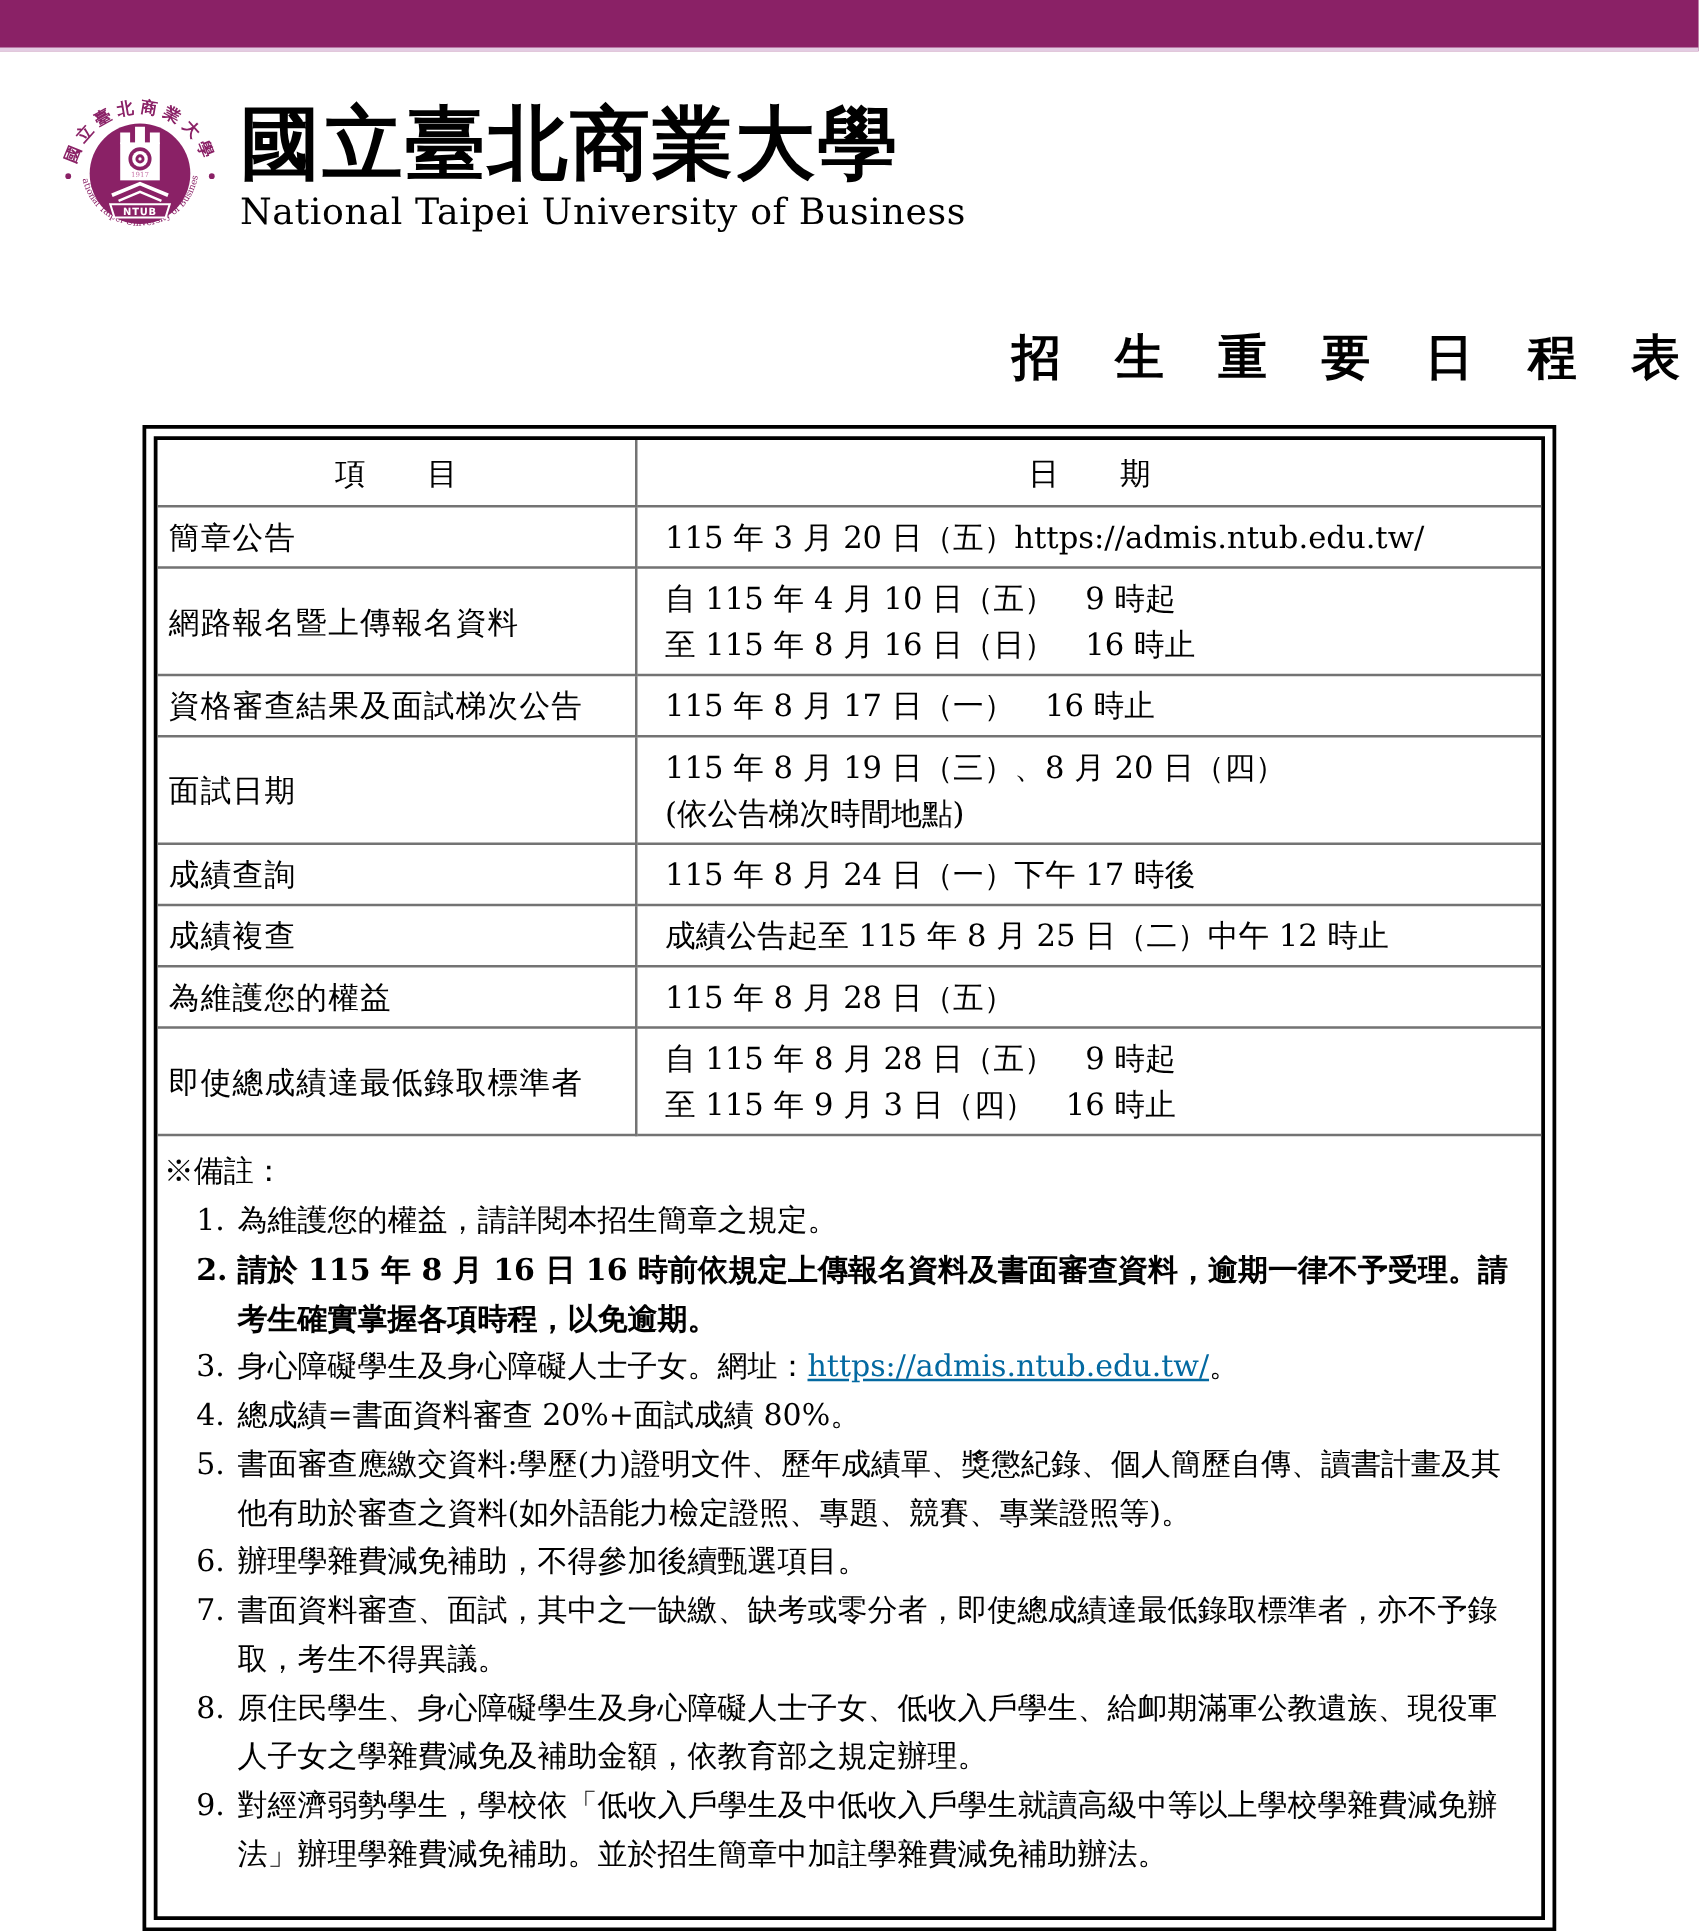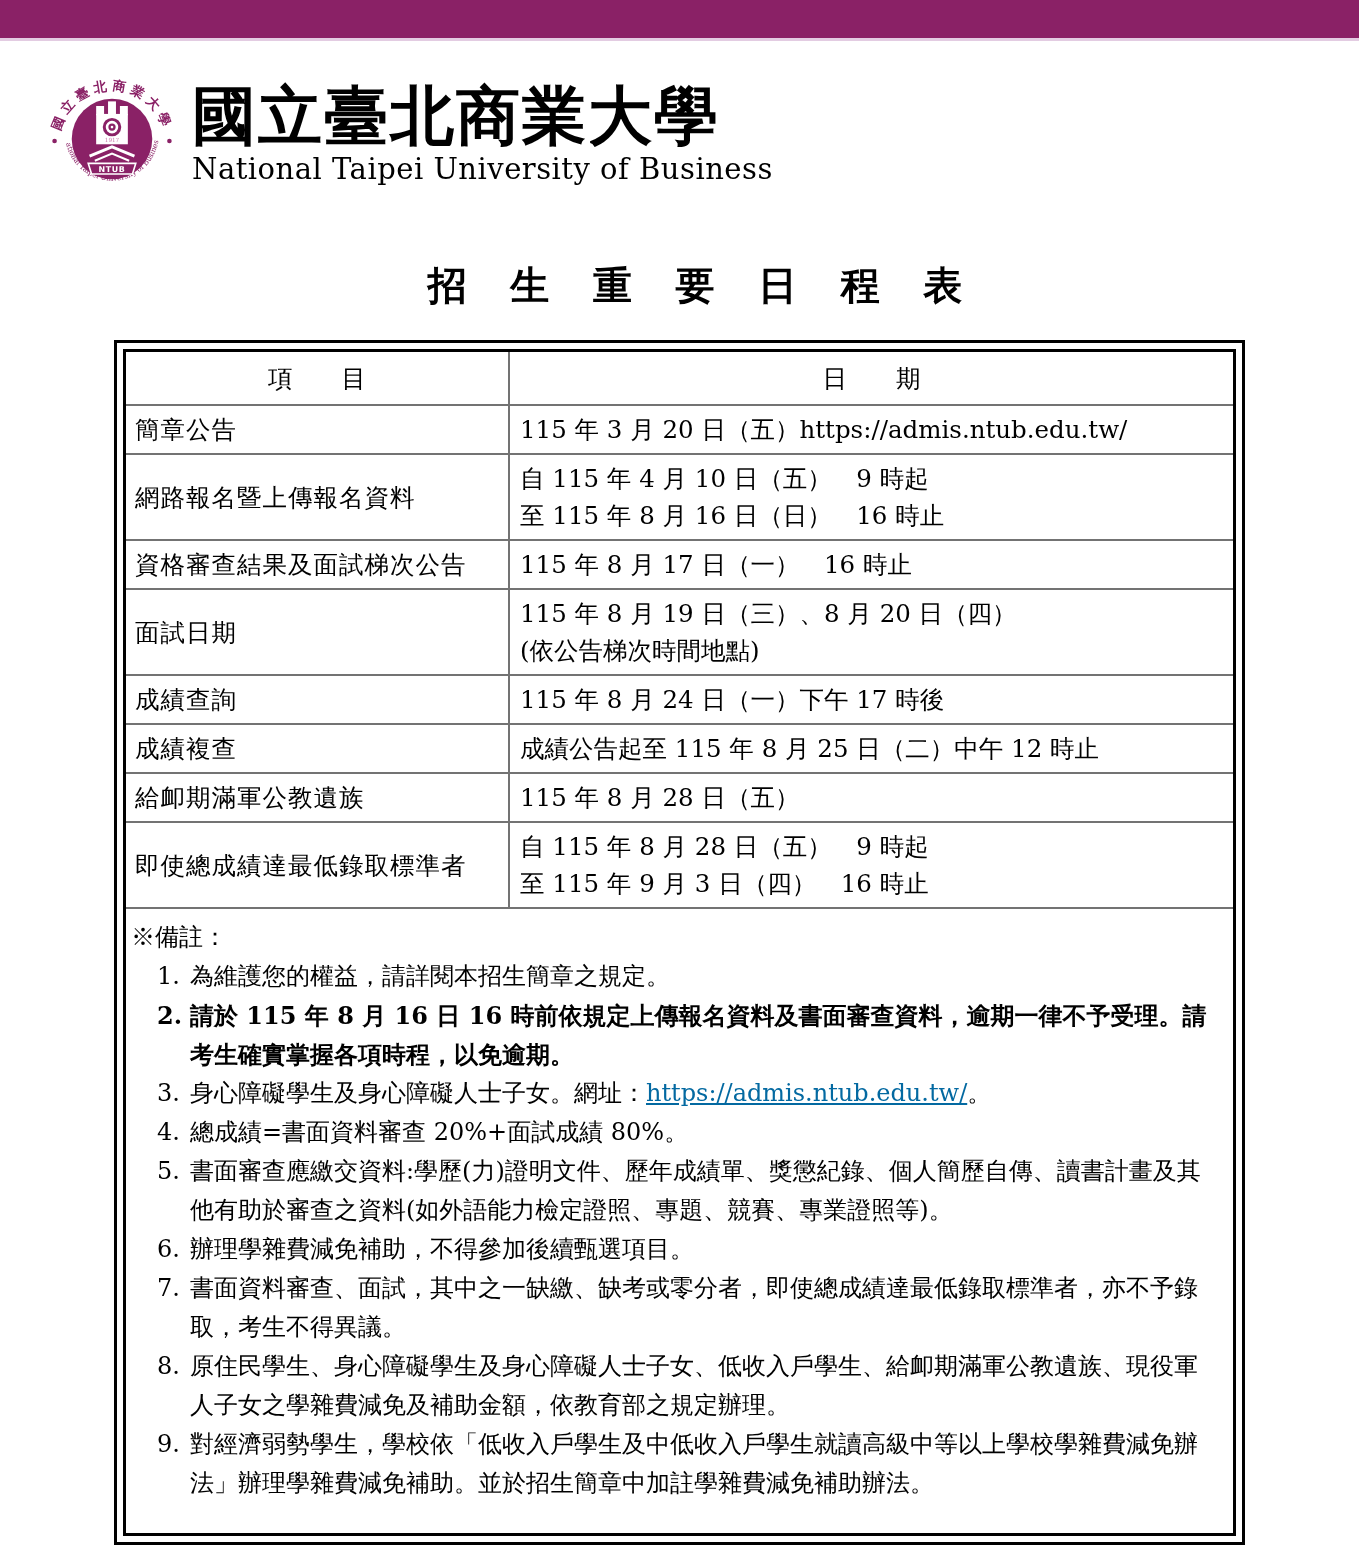--- a/index.html
+++ b/index.html
@@ -28,21 +28,21 @@
     font-weight: bold;
     line-height: 1.08;
     letter-spacing: 2px;
   }
   .name-en {
     font-size: 29px;
     letter-spacing: 0.5px;
     margin-top: 2px;
   }
   .title {
-    text-align: center;
+    text-align: right;
     font-size: 39px;
     font-weight: bold;
     letter-spacing: 15px;
     text-indent: 15px;
     margin: 54px 0 27px 0;
     padding-left: 31px;
   }
   .outer-frame {
     width: 1131px;
     margin: 0 auto 46px auto;
@@ -68,21 +68,21 @@
   .schedule th {
     font-weight: normal;
     height: 50px;
     text-align: center;
   }
   .schedule td.c-item {
     width: 367px;
     padding: 5px 6px 5px 9px;
     letter-spacing: 1px;
   }
-  .schedule td.c-date { padding: 5px 6px 5px 10px; }
+  .schedule td.c-date { padding: 5px 6px 5px 22px; }
   .date-line { line-height: 37px; }
 
   .notes {
     padding: 8px 16px 30px 5px;
     font-size: 24px;
   }
   .notes-heading { line-height: 40px; }
   .note { display: flex; line-height: 39px; }
   .note.bold { font-weight: bold; }
   .note-num { flex: 0 0 33px; margin-left: 26px; }
@@ -183,21 +183,21 @@
                 <div class="date-line">115 年 8 月 24 日（一）下午 17 時後</div>
               </td>
             </tr>
             <tr>
               <td class="c-item">成績複查</td>
               <td class="c-date">
                 <div class="date-line">成績公告起至 115 年 8 月 25 日（二）中午 12 時止</div>
               </td>
             </tr>
             <tr>
-              <td class="c-item">給卹期滿軍公教遺族</td>
+              <td class="c-item">為維護您的權益</td>
               <td class="c-date">
                 <div class="date-line">115 年 8 月 28 日（五）</div>
               </td>
             </tr>
             <tr>
               <td class="c-item">即使總成績達最低錄取標準者</td>
               <td class="c-date">
                 <div class="date-line">自 115 年 8 月 28 日（五）　9 時起</div>
                 <div class="date-line">至 115 年 9 月 3 日（四）　16 時止</div>
               </td>

